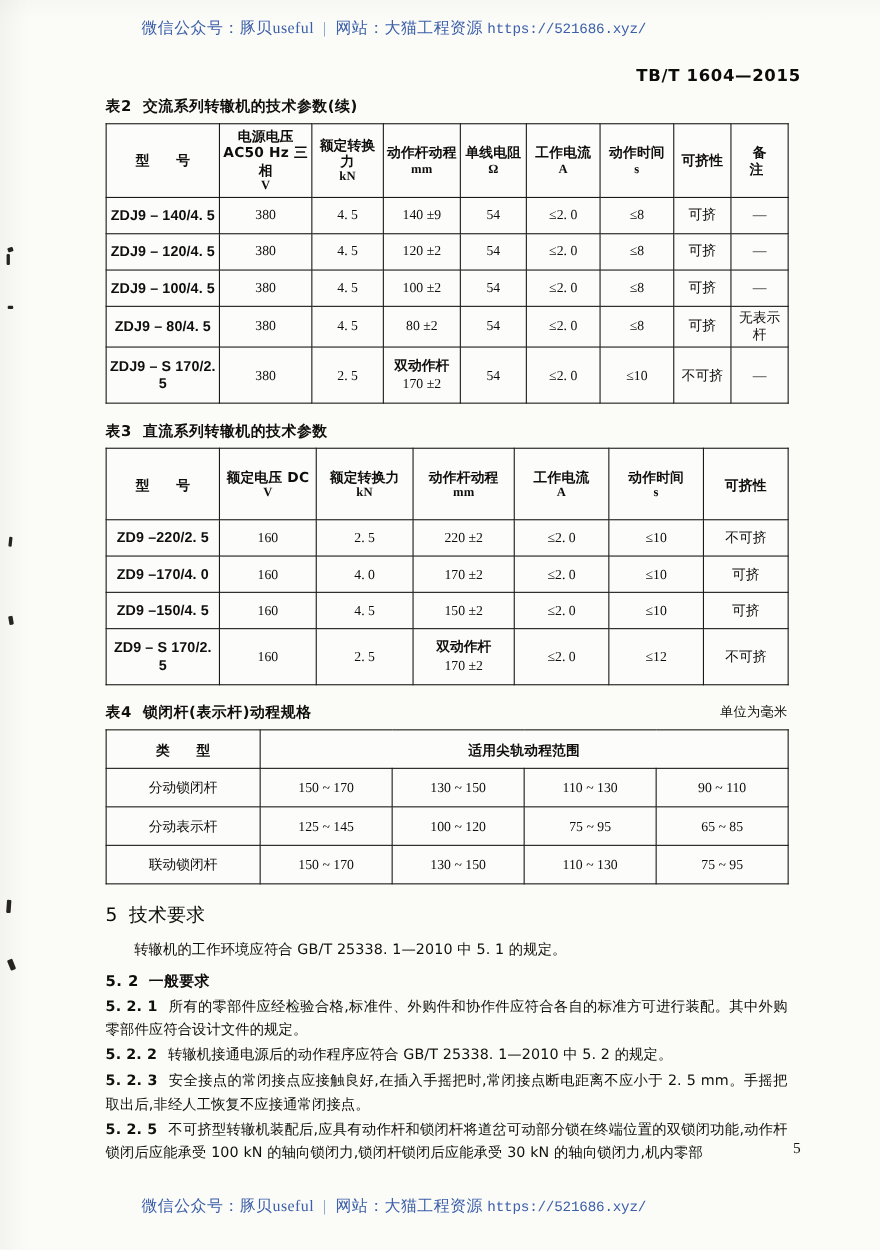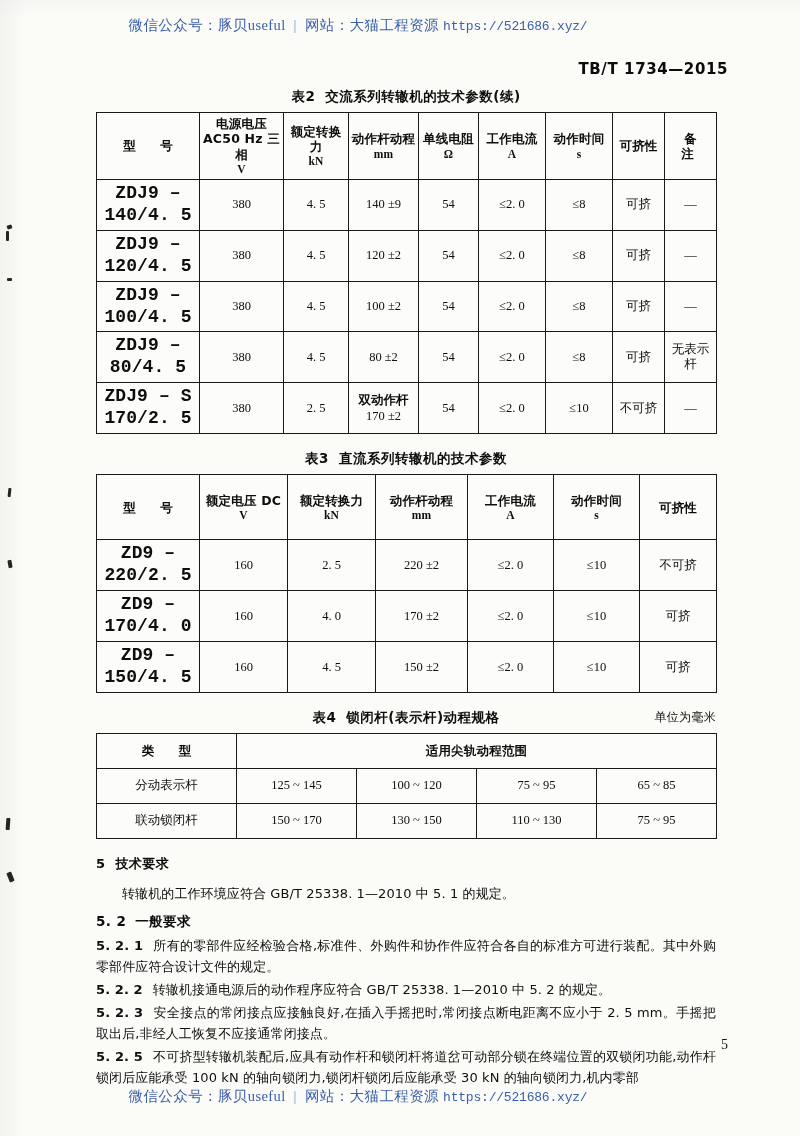--- a/index.html
+++ b/index.html
@@ -62,21 +62,20 @@
 
   
   .content {
     position: absolute;
     left: 96px;
     top: 88px;
     width: 620px;
   }
 
   .tbl-caption {
-    text-align: center;
     font-family: "DejaVu Sans", "Liberation Sans", sans-serif;
     font-weight: bold;
     font-size: 13.5px;
     letter-spacing: 0.5px;
     margin: 0 0 6px 0;
     color: #100f0d;
     position: relative;
   }
   .tbl-caption .cap-num { margin-right: 10px; }
   .unit-note {
@@ -115,41 +114,41 @@
   }
   table.doc thead th .u {
     display: block;
     font-weight: bold;
     font-size: 11.5px;
     font-family: "Liberation Serif", "DejaVu Serif", serif;
   }
   table.doc tbody td { height: 26px; }
   table.doc tbody td.tall { height: 44px; }
   table.doc td.model {
-    font-family: Liberation Mono, monospace;
-    font-weight: bold;
-    font-size: 18px;
+    font-family: Liberation Sans, sans-serif;
+    font-weight: bold;
+    font-size: 13px;
     letter-spacing: 0.1px;
   }
   table.doc td b, table.doc td .cn {
     font-family: "DejaVu Sans", "Liberation Sans", sans-serif;
     font-weight: bold;
     font-size: 12.5px;
   }
   table.doc td .two-line { display: block; line-height: 1.35; }
   .spaced { letter-spacing: 10px; padding-left: 10px; }
 
   
   .sec {
     margin-top: 12px;
   }
   .h1 {
     font-family: "DejaVu Sans", "Liberation Sans", sans-serif;
-    font-weight: bold;
-    font-size: 13px;
+    font-weight: normal;
+    font-size: 17px;
     letter-spacing: 0.4px;
     margin: 14px 0 10px 0;
     color: #0e0d0b;
   }
   .h1 .num { margin-right: 10px; }
   .h2 {
     font-family: "DejaVu Sans", "Liberation Sans", sans-serif;
     font-weight: bold;
     font-size: 13.5px;
     letter-spacing: 0.4px;
@@ -198,21 +197,21 @@
 </style>
 </head>
 <body>
 
 <div class="page">
 
   <div class="wm wm-top">
     <span>微信公众号：</span><span>豚贝useful</span><span class="sep">|</span><span>网站：</span><span>大猫工程资源</span> <span class="url">https://521686.xyz/</span>
   </div>
 
-  <div class="std-no">TB/T 1734—2015</div>
+  <div class="std-no">TB/T 1604—2015</div>
 
   <div class="content">
 
     <div class="tbl-caption">
       <span class="cap-num">表2</span><span>交流系列转辙机的技术参数(续)</span>
     </div>
     <table class="doc">
       <colgroup>
         <col style="width:103px">
           <col style="width:84px">
@@ -344,20 +343,32 @@
         </tr>
         <tr>
           <td class="model">ZD9 –150/4. 5</td>
           <td>160</td>
           <td>4. 5</td>
           <td>150 ±2</td>
           <td>≤2. 0</td>
           <td>≤10</td>
           <td class="cn">可挤</td>
         </tr>
+        <tr>
+          <td class="model tall">ZD9 – S 170/2. 5</td>
+          <td class="tall">160</td>
+          <td class="tall">2. 5</td>
+          <td class="tall">
+            <span class="two-line cn">双动作杆</span>
+            <span class="two-line">170 ±2</span>
+          </td>
+          <td class="tall">≤2. 0</td>
+          <td class="tall">≤12</td>
+          <td class="tall cn">不可挤</td>
+        </tr>
       </tbody>
     </table>
 
     <div class="tbl-caption">
       <span class="cap-num">表4</span><span>锁闭杆(表示杆)动程规格</span>
       <span class="unit-note">单位为毫米</span>
     </div>
     <table class="doc">
       <colgroup>
         <col style="width:140px">
@@ -367,20 +378,27 @@
           <col style="width:120px">
       </colgroup>
       <thead>
         <tr>
           <th style="height:28px"><span class="spaced">类    型</span></th>
           <th style="height:28px" colspan="4">适用尖轨动程范围</th>
         </tr>
       </thead>
       <tbody>
         <tr>
+          <td class="cn" style="height:28px">分动锁闭杆</td>
+          <td>150 ~ 170</td>
+          <td>130 ~ 150</td>
+          <td>110 ~ 130</td>
+          <td>90 ~ 110</td>
+        </tr>
+        <tr>
           <td class="cn" style="height:28px">分动表示杆</td>
           <td>125 ~ 145</td>
           <td>100 ~ 120</td>
           <td>75 ~ 95</td>
           <td>65 ~ 85</td>
         </tr>
         <tr>
           <td class="cn" style="height:28px">联动锁闭杆</td>
           <td>150 ~ 170</td>
           <td>130 ~ 150</td>

